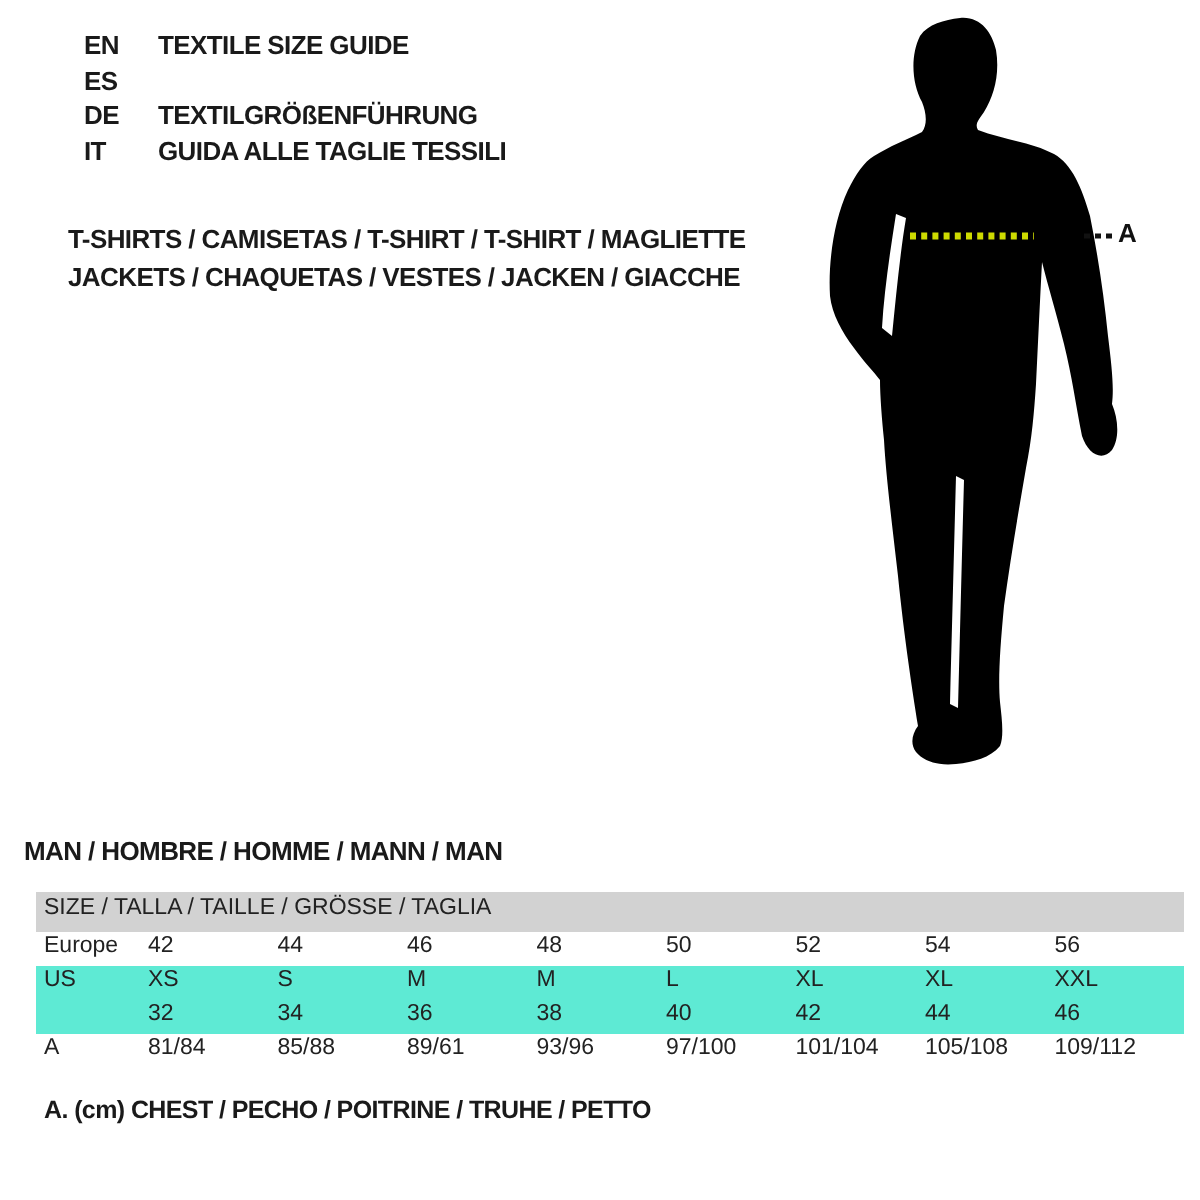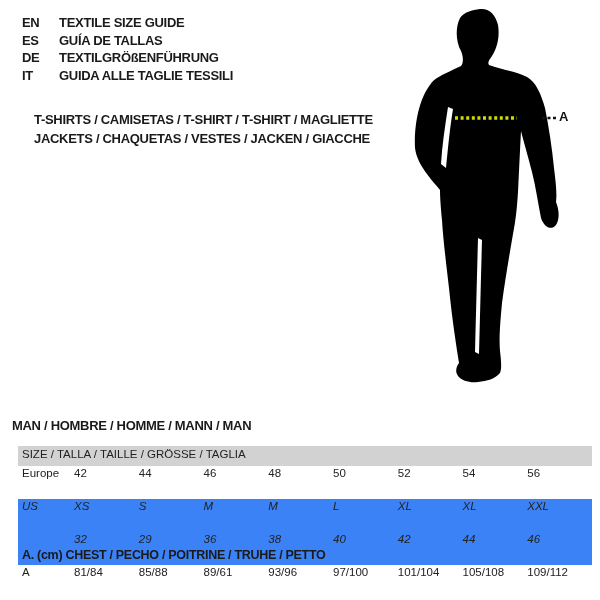--- a/index.html
+++ b/index.html
@@ -5,54 +5,53 @@
   html,body{margin:0;padding:0;background:#ffffff;}
   body{width:600px;height:600px;position:relative;overflow:hidden;
        font-family:"Liberation Sans",sans-serif;color:#1a1a1a;
        -webkit-font-smoothing:antialiased;}
   .abs{position:absolute;}
   .bold{font-weight:bold;letter-spacing:-0.3px;}
 
   
   .lang-list{left:22px;top:14px;font-size:13px;line-height:17.5px;}
   .lang-row{display:flex;}
-  .lang-code{width:37px;flex:0 0 37px;}
+  .lang-code{width:37px;flex:0 0 37px;margin-left:20px;}
 
   
   .categories{left:34px;top:110px;font-size:13px;line-height:19px;}
 
   
   .figure-box{left:390px;top:0px;width:200px;height:400px;}
   .measure-label{left:559px;top:109px;font-size:13px;font-weight:600;color:#111;}
 
   
   .man-title{left:12px;top:418px;font-size:13px;}
 
   
   .size-table{left:18px;top:446px;width:574px;font-size:11.5px;color:#222;}
   .t-header{background:#d2d2d2;height:20px;line-height:16px;padding-left:4px;}
-  .t-row{display:flex;height:33px;line-height:15.5px;}
-  .t-row.shaded{background:#3b82f6;font-style:italic;}
+  .t-row{display:flex;height:17px;line-height:15.5px;}
+  .t-row.shaded{background:#5eead4;}
   .t-label{flex:0 0 52px;padding-left:4px;}
   .t-cell{flex:1;}
 
   
   .footnote{left:22px;top:548px;font-size:12.5px;}
 </style>
 </head>
 <body>
 
 <div class="abs lang-list bold">
   <div class="lang-row">
     <span class="lang-code">EN</span>
     <span>TEXTILE SIZE GUIDE</span>
   </div>
   <div class="lang-row">
     <span class="lang-code">ES</span>
-    <span>GUÍA DE TALLAS</span>
   </div>
   <div class="lang-row">
     <span class="lang-code">DE</span>
     <span>TEXTILGRÖßENFÜHRUNG</span>
   </div>
   <div class="lang-row">
     <span class="lang-code">IT</span>
     <span>GUIDA ALLE TAGLIE TESSILI</span>
   </div>
 </div>
@@ -138,21 +137,21 @@
     <span class="t-cell">M</span>
     <span class="t-cell">L</span>
     <span class="t-cell">XL</span>
     <span class="t-cell">XL</span>
     <span class="t-cell">XXL</span>
   </div>
 
   <div class="t-row shaded">
     <span class="t-label"></span>
     <span class="t-cell">32</span>
-    <span class="t-cell">29</span>
+    <span class="t-cell">34</span>
     <span class="t-cell">36</span>
     <span class="t-cell">38</span>
     <span class="t-cell">40</span>
     <span class="t-cell">42</span>
     <span class="t-cell">44</span>
     <span class="t-cell">46</span>
   </div>
 
   <div class="t-row">
     <span class="t-label">A</span>

